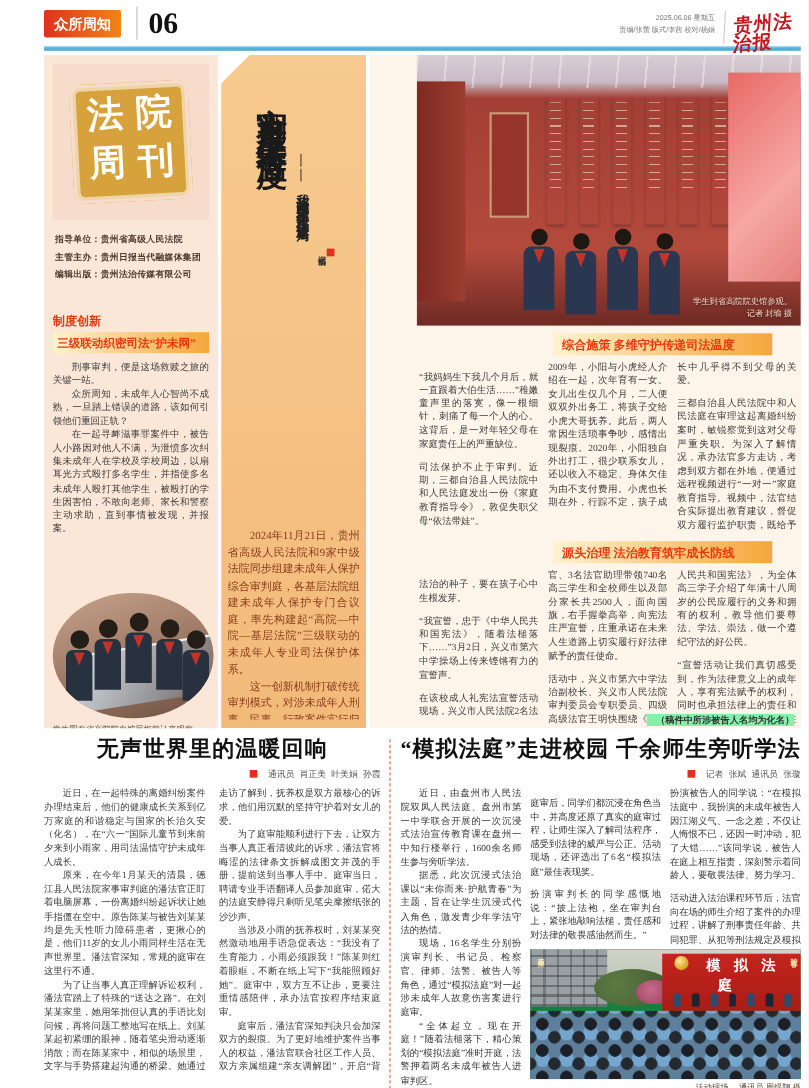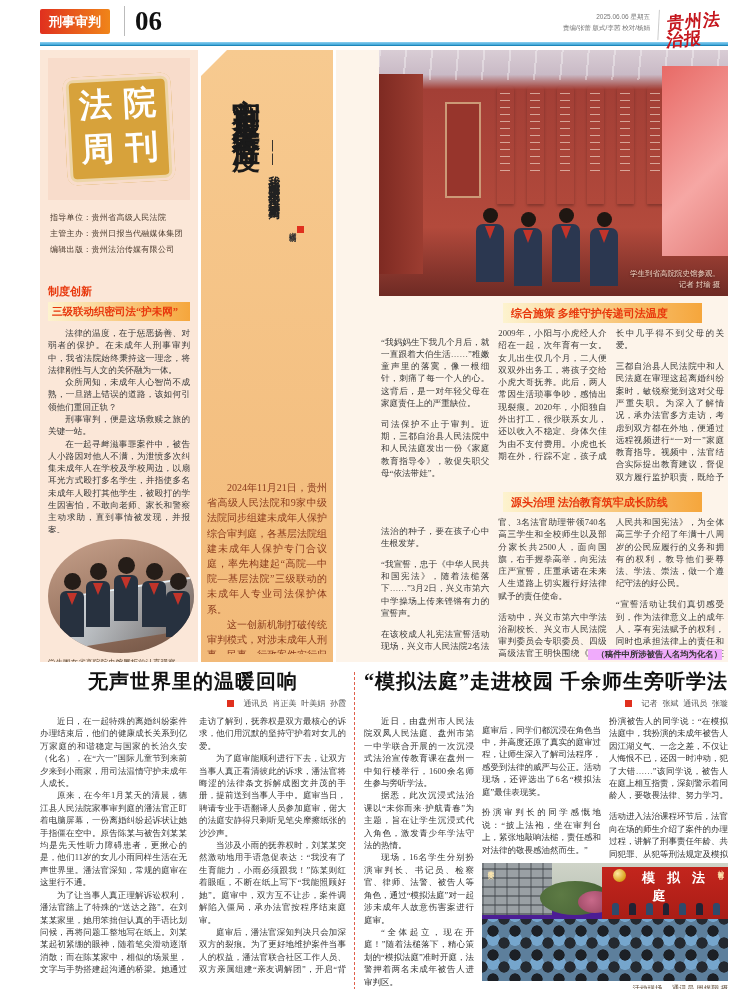--- a/index.html
+++ b/index.html
@@ -22,21 +22,21 @@
             border-bottom:1px solid #1f86b8;}
   
   .feature{margin:4px 7px 0 40px;height:612px;display:flex;gap:3px;background:#fff;}
   .f-left{width:158px;background:#fbe7d8;padding:8px 8px 6px;overflow:hidden;}
   .seal-wrap{height:142px;display:flex;align-items:center;justify-content:center;background:#f8dccb;}
   .seal{width:108px;height:108px;background:#d7a23b;transform:rotate(-3deg);border-radius:10px;
         box-shadow:0 0 0 3px #f8dccb inset, 0 0 0 6px rgba(255,255,255,.55) inset;
         display:grid;grid-template-columns:1fr 1fr;padding:10px;}
   .seal span{color:#fff;font-weight:900;font-size:33px;line-height:1.2;text-align:center;
              font-family:"Liberation Serif",serif;}
-  .credits{margin:10px 2px 0;font-size:8px;color:#4a3a2c;font-weight:400;line-height:2.0;letter-spacing:.3px;}
+  .credits{margin:10px 2px 0;font-size:8px;color:#4a3a2c;font-weight:700;line-height:2.0;letter-spacing:.3px;}
   .kicker{margin-top:26px;color:#e8380d;font-weight:700;font-size:11px;}
   .bar1{margin-top:3px;background:linear-gradient(90deg,#fdf3cf,#f5a63c);color:#e8380d;font-weight:700;
         font-size:10.5px;padding:3px 4px 2px;}
   .f-body{font-size:8.6px;line-height:1.43;text-align:justify;color:#3a3a3a;}
   .f-left .f-body{height:206px;overflow:hidden;margin-top:6px;}
   .f-body p,.col3 p,.col2 p,.colA p{margin:0;text-indent:2em;}
   .oval{position:relative;width:146px;height:114px;margin:6px auto 4px;border-radius:50%;overflow:hidden;
         background:linear-gradient(160deg,#c8a28c 0%,#9a7662 55%,#6e5142 100%);}
   .glass{position:absolute;left:18px;top:46px;width:150px;height:52px;background:
          linear-gradient(120deg,rgba(220,235,245,.85),rgba(150,180,200,.5) 60%,rgba(90,60,50,.4));
@@ -83,39 +83,39 @@
              line-height:1.5;text-shadow:0 1px 2px rgba(0,0,0,.5);}
   .bar-row{margin:7px 0 4px 124px;}
   .sec-bar{display:inline-block;background:linear-gradient(90deg,#fdf3cf,#f5a63c);color:#e8380d;
            font-weight:700;font-size:11px;padding:3px 34px 2px 8px;}
   .cols3{column-count:3;column-gap:9px;font-size:8.6px;line-height:1.43;text-align:justify;color:#3a3a3a;
          overflow:hidden;margin:2px 4px 0 2px;}
   .sec2 .cols3{height:158px;}
   .sec3{position:relative;}
   .sec3 .cols3{height:146px;}
   .fine-note{position:absolute;right:6px;bottom:2px;font-size:8.4px;font-weight:700;color:#333;
-             background:#f0abfc;padding-left:8px;}
+             background:#86efac;padding-left:8px;}
   
   .bottom{margin:0 7px 0 40px;display:flex;padding-top:8px;height:330px;}
   .art-l{width:314px;padding-right:8px;}
   .divider{border-left:1px dashed #e0604a;margin:2px 0;}
   .art-r{flex:1;padding-left:9px;}
   .a-title{text-align:center;font-size:20px;font-weight:900;color:#111;letter-spacing:1px;line-height:1.15;}
   .a-byl{text-align:right;font-size:8px;color:#555;margin:5px 0 6px;
          font-family:Liberation Mono, monospace;}
   .a-byl .sq{display:inline-block;width:7px;height:7px;background:#e0301e;margin-right:5px;vertical-align:-1px;}
   .cols2L{column-count:2;column-gap:12px;height:270px;overflow:hidden;font-size:8.5px;line-height:1.46;
           text-align:justify;color:#3a3a3a;}
   .cols2L p{margin:0;text-indent:2em;}
   .ar-body{display:flex;gap:8px;height:282px;}
   .colA{width:110px;overflow:hidden;font-size:8.5px;line-height:1.46;text-align:justify;}
   .ar-rwrap{flex:1;display:flex;flex-direction:column;}
   .cols2R{column-count:2;column-gap:8px;height:146px;overflow:hidden;font-size:8.5px;line-height:1.46;text-align:justify;}
   
-  .ephoto{position:relative;height:118px;margin-top:2px;overflow:hidden;background:#4c1d95;}
+  .ephoto{position:relative;height:118px;margin-top:2px;overflow:hidden;background:#15803d;}
   .esky{position:absolute;top:0;left:0;right:0;height:46px;
         background:linear-gradient(180deg,#cfd4c8,#b9c0b4);}
   .ebld{position:absolute;left:0;top:0;width:70px;height:52px;background:#9aa0a4;
         background-image:repeating-linear-gradient(0deg,rgba(60,65,70,.5) 0 2px,transparent 2px 9px),
         repeating-linear-gradient(90deg,rgba(60,65,70,.4) 0 2px,transparent 2px 12px);}
   .etree{position:absolute;left:58px;top:18px;width:70px;height:34px;border-radius:50%;
          background:radial-gradient(circle at 30% 40%,#5d7a44,#3e5a30);}
   .eflower{position:absolute;left:96px;top:28px;width:34px;height:22px;border-radius:50%;
          background:radial-gradient(circle at 40% 40%,#c96a8a,#8a3a55);}
   .estage{position:absolute;left:120px;right:0;top:4px;height:52px;background:linear-gradient(180deg,#c3251d,#a91d16);
@@ -136,21 +136,21 @@
       background-size:22px 24px,22px 24px,22px 24px;
       background-position:0 0,11px 12px,0 8px;}
   .ecap{text-align:right;font-size:7.5px;color:#5a4632;margin-top:3px;}
 </style>
 </head>
 <body>
 
 <div class="page">
 
   <div class="hdr">
-    <span class="hdr-badge">刑事审判</span>
+    <span class="hdr-badge">众所周知</span>
     <span class="hdr-num">06</span>
     <div class="hdr-right">
       <div>2025.06.06 星期五</div>
       <div>责编/张蕾 版式/李茜 校对/杨娟</div>
     </div>
     <div class="masthead">贵州法治报</div>
   </div>
   <div class="hdr-rule"></div>
 
   <div class="feature">
@@ -165,23 +165,22 @@
         </div>
       </div>
       <div class="credits">
         <div>指导单位：贵州省高级人民法院</div>
         <div>主管主办：贵州日报当代融媒体集团</div>
         <div>编辑出版：贵州法治传媒有限公司</div>
       </div>
       <div class="kicker">制度创新</div>
       <div class="bar1">三级联动织密司法“护未网”</div>
       <div class="f-body">
-          <p>法律的温度，在于惩恶扬善、对弱者的保护。在未成年人刑事审判中，我省法院始终秉持这一理念，将法律刚性与人文的关怀融为一体。</p>
+          <p>刑事审判，便是这场救赎之旅的关键一站。</p>
           <p>众所周知，未成年人心智尚不成熟，一旦踏上错误的道路，该如何引领他们重回正轨？</p>
-          <p>刑事审判，便是这场救赎之旅的关键一站。</p>
           <p>在一起寻衅滋事罪案件中，被告人小路因对他人不满，为泄愤多次纠集未成年人在学校及学校周边，以扇耳光方式殴打多名学生，并指使多名未成年人殴打其他学生，被殴打的学生因害怕，不敢向老师、家长和警察主动求助，直到事情被发现，并报案。</p>
         </div>
       <div class="oval">
         <div class="glass"></div>
         <div class="kid" style="left:12px;top:34px">
             <i></i>
             <b></b>
           </div>
         <div class="kid" style="left:38px;top:24px">
             <i></i>
@@ -289,21 +288,21 @@
       <div class="a-title">无声世界里的温暖回响</div>
       <div class="a-byl">
         <span class="sq"></span>
         <span>通讯员 肖正美 叶美娟 孙霞</span>
       </div>
       <div class="cols2L">
           <p>近日，在一起特殊的离婚纠纷案件办理结束后，他们的健康成长关系到亿万家庭的和谐稳定与国家的长治久安（化名），在“六一”国际儿童节到来前夕来到小雨家，用司法温情守护未成年人成长。</p>
           <p>原来，在今年1月某天的清晨，德江县人民法院家事审判庭的潘法官正盯着电脑屏幕，一份离婚纠纷起诉状让她手指僵在空中。原告陈某与被告刘某某均是先天性听力障碍患者，更揪心的是，他们11岁的女儿小雨同样生活在无声世界里。潘法官深知，常规的庭审在这里行不通。</p>
           <p>为了让当事人真正理解诉讼权利，潘法官踏上了特殊的“送达之路”。在刘某某家里，她用笨拙但认真的手语比划问候，再将问题工整地写在纸上。刘某某起初紧绷的眼神，随着笔尖滑动逐渐消散；而在陈某家中，相似的场景里，文字与手势搭建起沟通的桥梁。她通过走访了解到，抚养权是双方最核心的诉求，他们用沉默的坚持守护着对女儿的爱。</p>
           <p>为了庭审能顺利进行下去，让双方当事人真正看清彼此的诉求，潘法官将晦涩的法律条文拆解成图文并茂的手册，提前送到当事人手中。庭审当日，聘请专业手语翻译人员参加庭审，偌大的法庭安静得只剩听见笔尖摩擦纸张的沙沙声。</p>
-          <p>当涉及小雨的抚养权时，刘某某突然激动地用手语急促表达：“我没有了生育能力，小雨必须跟我！”陈某则红着眼眶，不断在纸上写下“我能照顾好她”。庭审中，双方互不让步，案件调解陷入僵局，承办法官按程序结束庭审。</p>
+          <p>当涉及小雨的抚养权时，刘某某突然激动地用手语急促表达：“我没有了生育能力，小雨必须跟我！”陈某则红着眼眶，不断在纸上写下“我能照顾好她”。庭审中，双方互不让步，更要注重情感陪伴，承办法官按程序结束庭审。</p>
           <p>庭审后，潘法官深知判决只会加深双方的裂痕。为了更好地维护案件当事人的权益，潘法官联合社区工作人员、双方亲属组建“亲友调解团”，开启“背对背调解”，引导双方完整表达自己的真实想法，同时征求小雨的意见。在沙沙的书写声中，双方最终对小雨的抚养权达成一致意见：小雨由陈某抚养，刘某某一次性补偿4万元，按月支付抚养费。这一刻，无声的法庭里充满了满满的爱意。</p>
         </div>
     </div>
 
     <div class="divider"></div>
 
     <div class="art-r">
       <div class="a-title">“模拟法庭”走进校园  千余师生旁听学法</div>
       <div class="a-byl">
         <span class="sq"></span>

